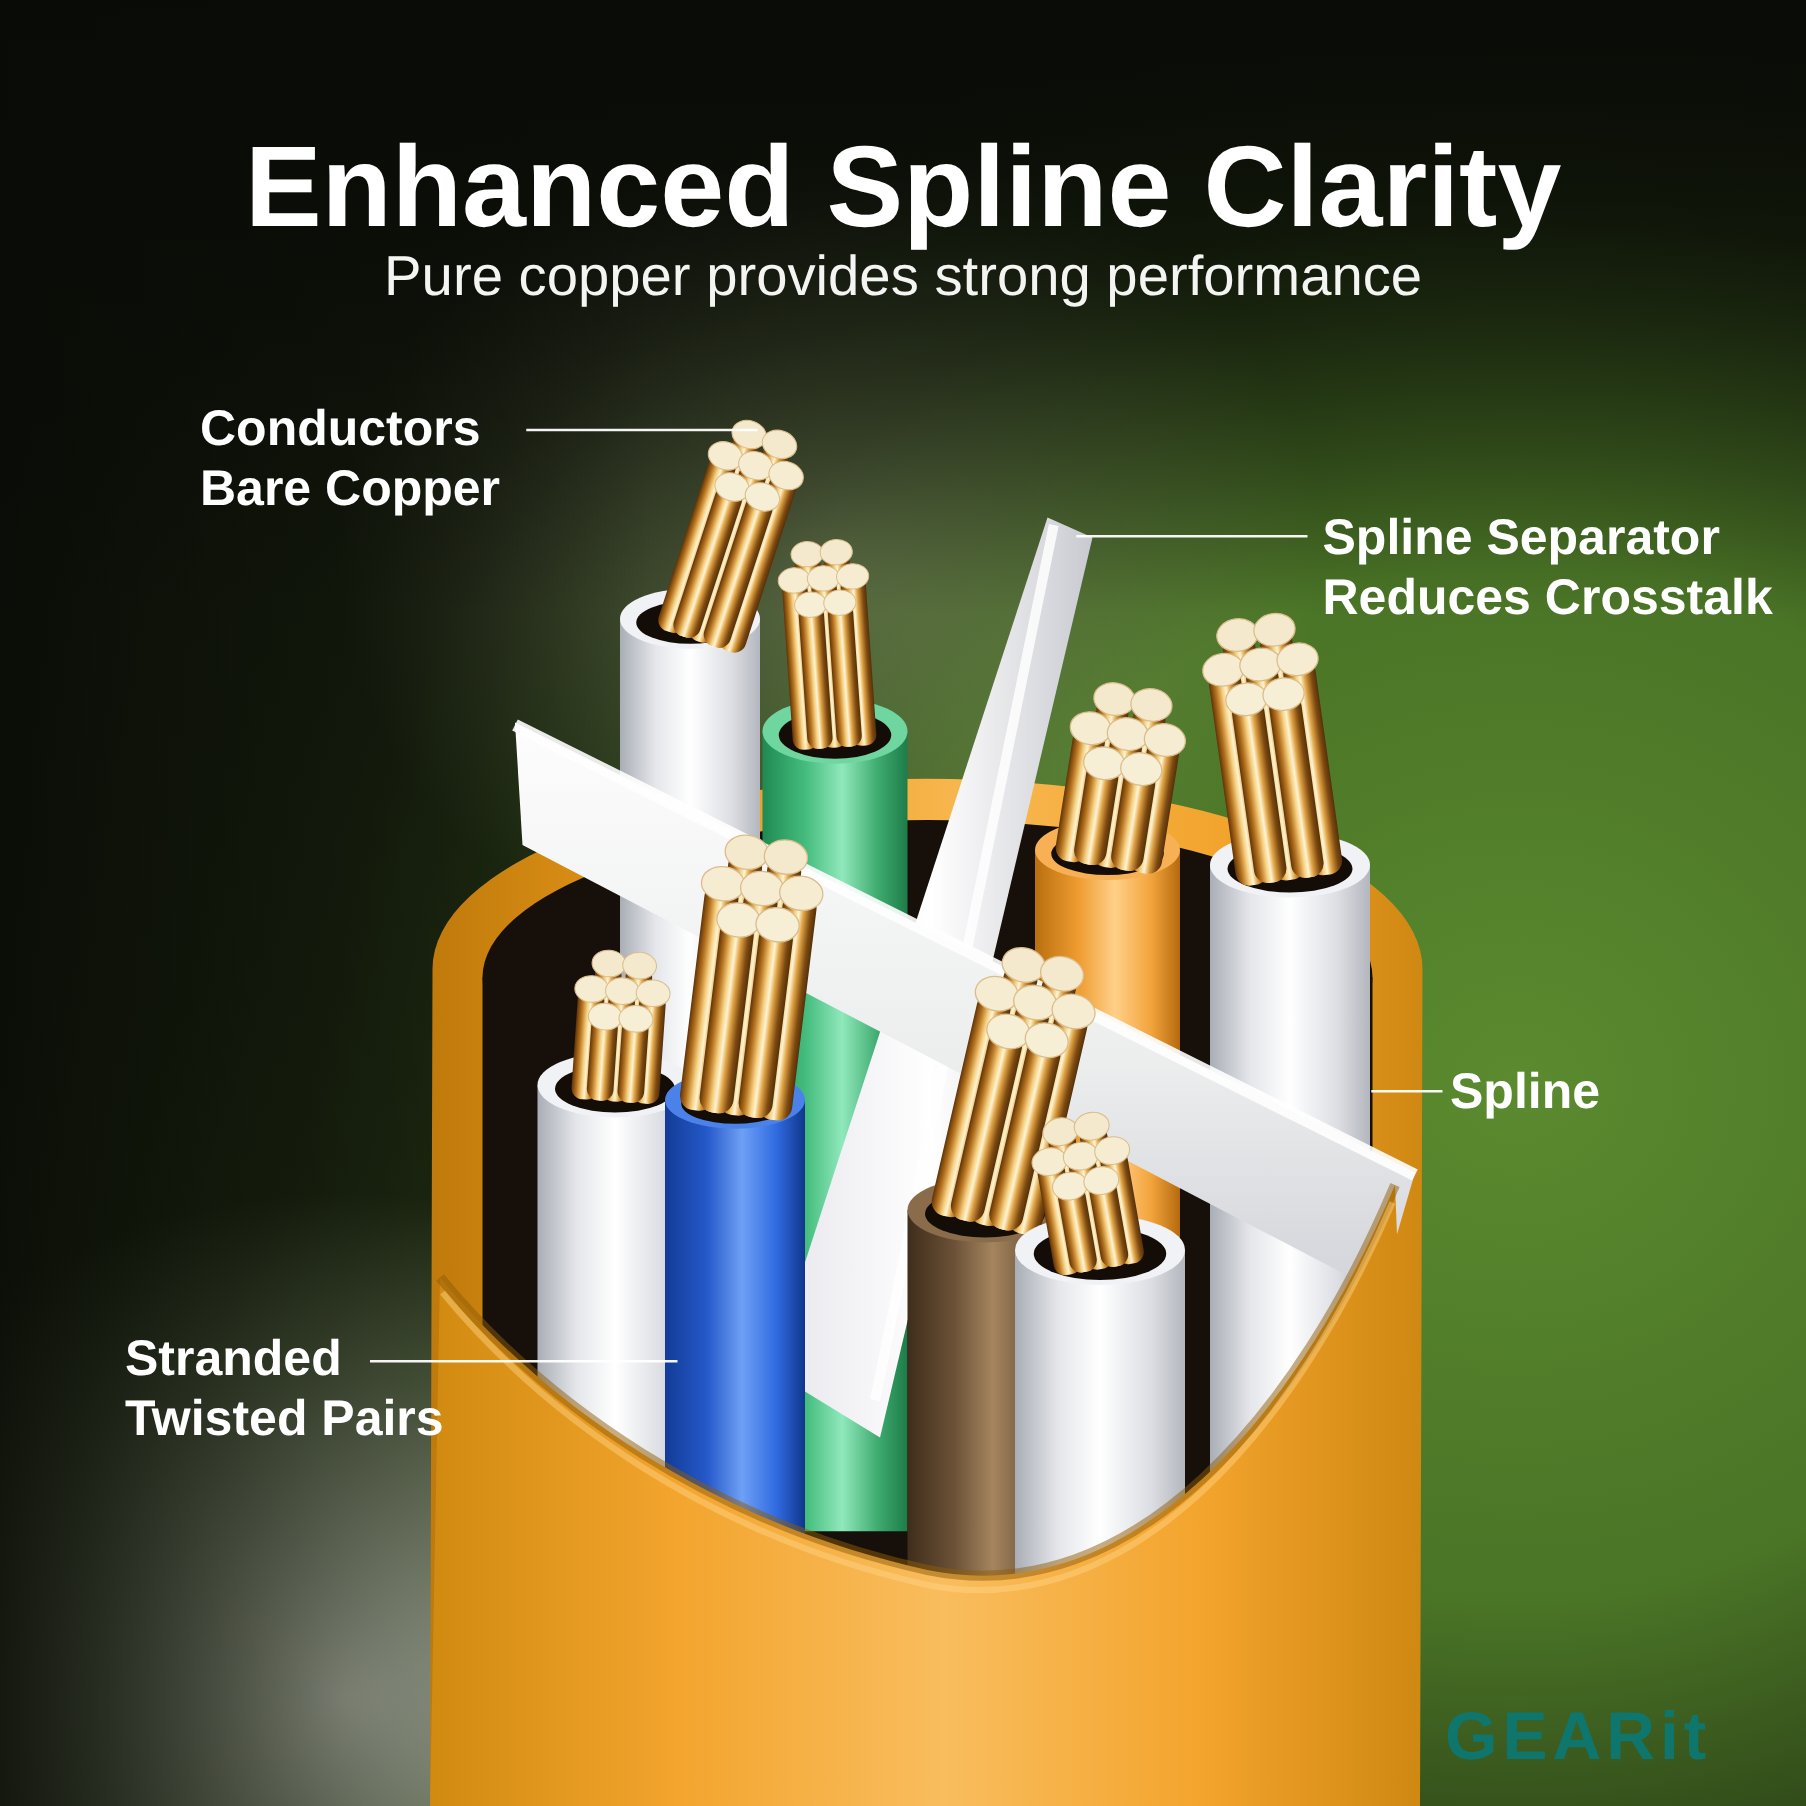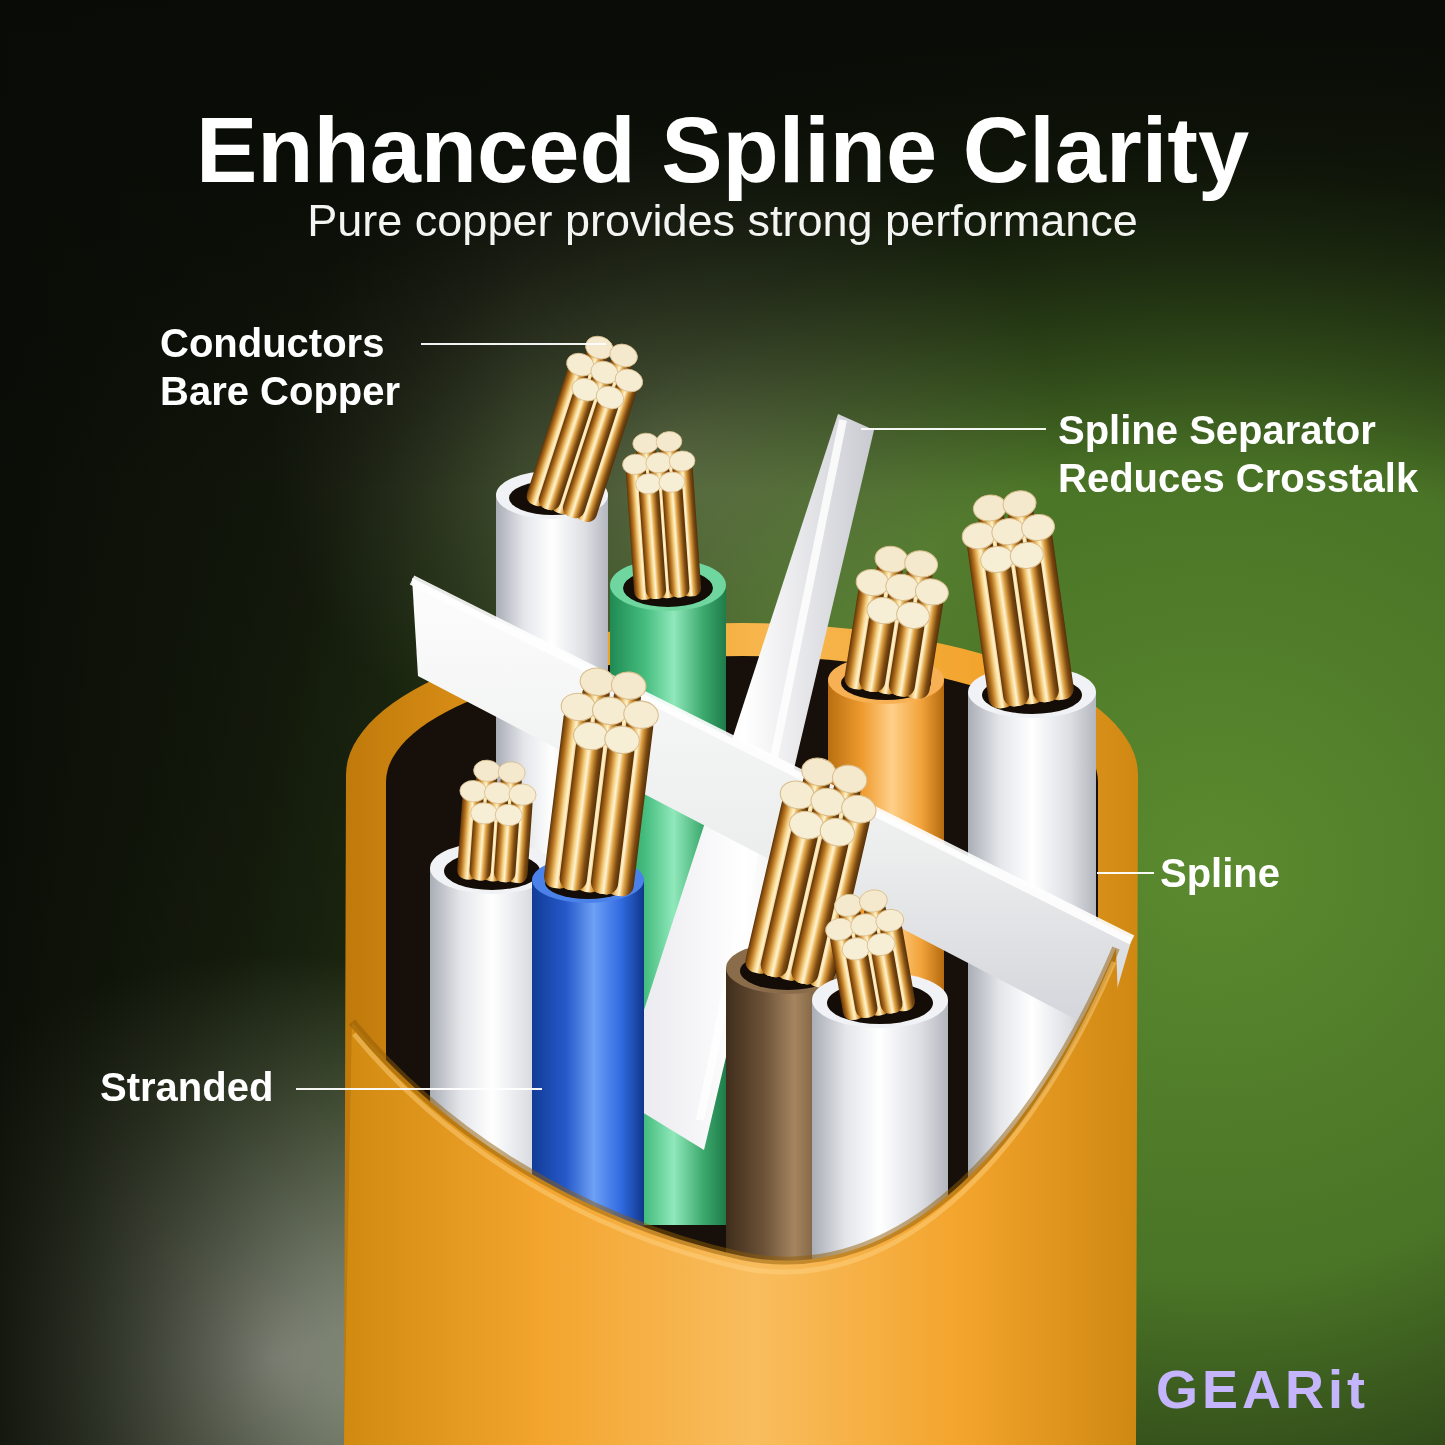--- a/index.html
+++ b/index.html
@@ -27,21 +27,21 @@
     position:absolute;left:0;right:0;top:150px;text-align:center;
     font-size:45px;font-weight:400;color:#f4f4f2;
   }
   .callout{
     position:absolute;color:#ffffff;font-size:40px;font-weight:700;line-height:48px;
     white-space:nowrap;
   }
   .connector{position:absolute;height:2px;background:#ffffff;opacity:.95;}
   .logo{
     position:absolute;left:1156px;top:1358px;
-    font-size:54px;font-weight:700;letter-spacing:4px;color:#c4b5fd;
+    font-size:54px;font-weight:700;letter-spacing:4px;color:#0f766e;
   }
 </style>
 </head>
 <body>
 
 <div class="bg"></div>
 
 <svg class="cable" width="1445" height="1445" viewBox="0 0 1445 1445">
   <defs>
     <linearGradient id="copperG" x1="0" y1="0" x2="1" y2="0">
@@ -227,16 +227,17 @@
 </div>
 <div class="connector" style="left:861px;top:428px;width:185px;"></div>
 
 <div class="callout" style="left:1160px;top:849px;">
   <div>Spline</div>
 </div>
 <div class="connector" style="left:1097px;top:872px;width:57px;"></div>
 
 <div class="callout" style="left:100px;top:1063px;">
   <div>Stranded</div>
+  <div>Twisted Pairs</div>
 </div>
 <div class="connector" style="left:296px;top:1088px;width:246px;"></div>
 
 <div class="logo">GEARit</div>
 
 </body></html>

